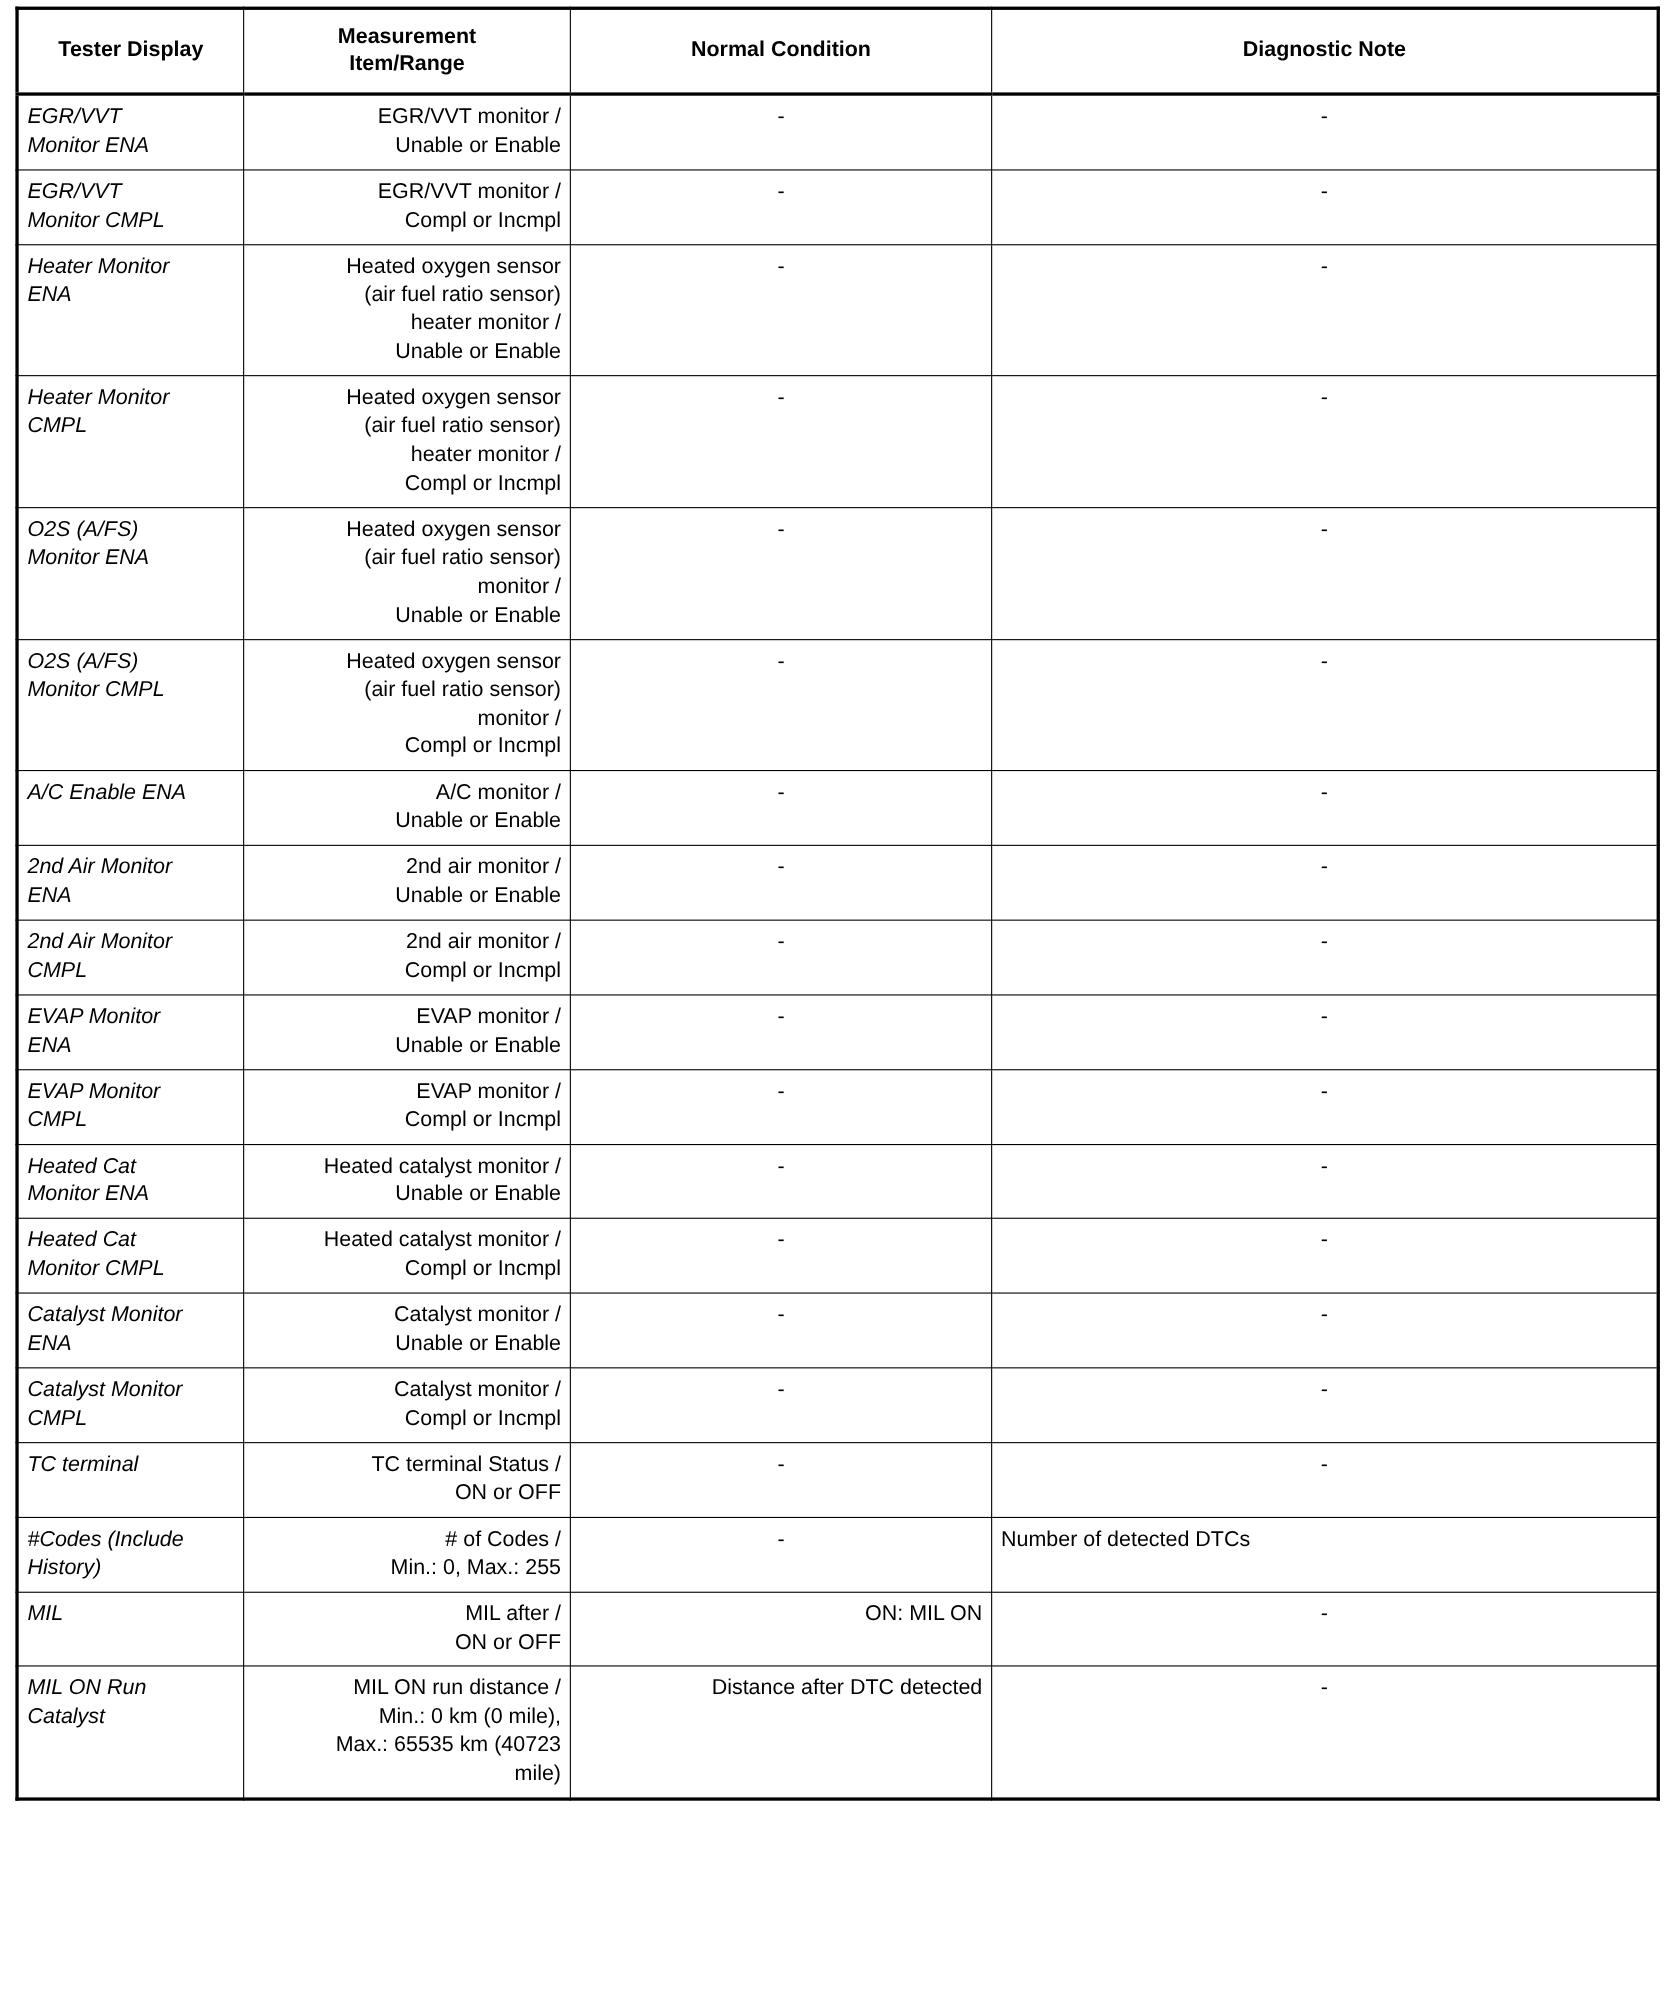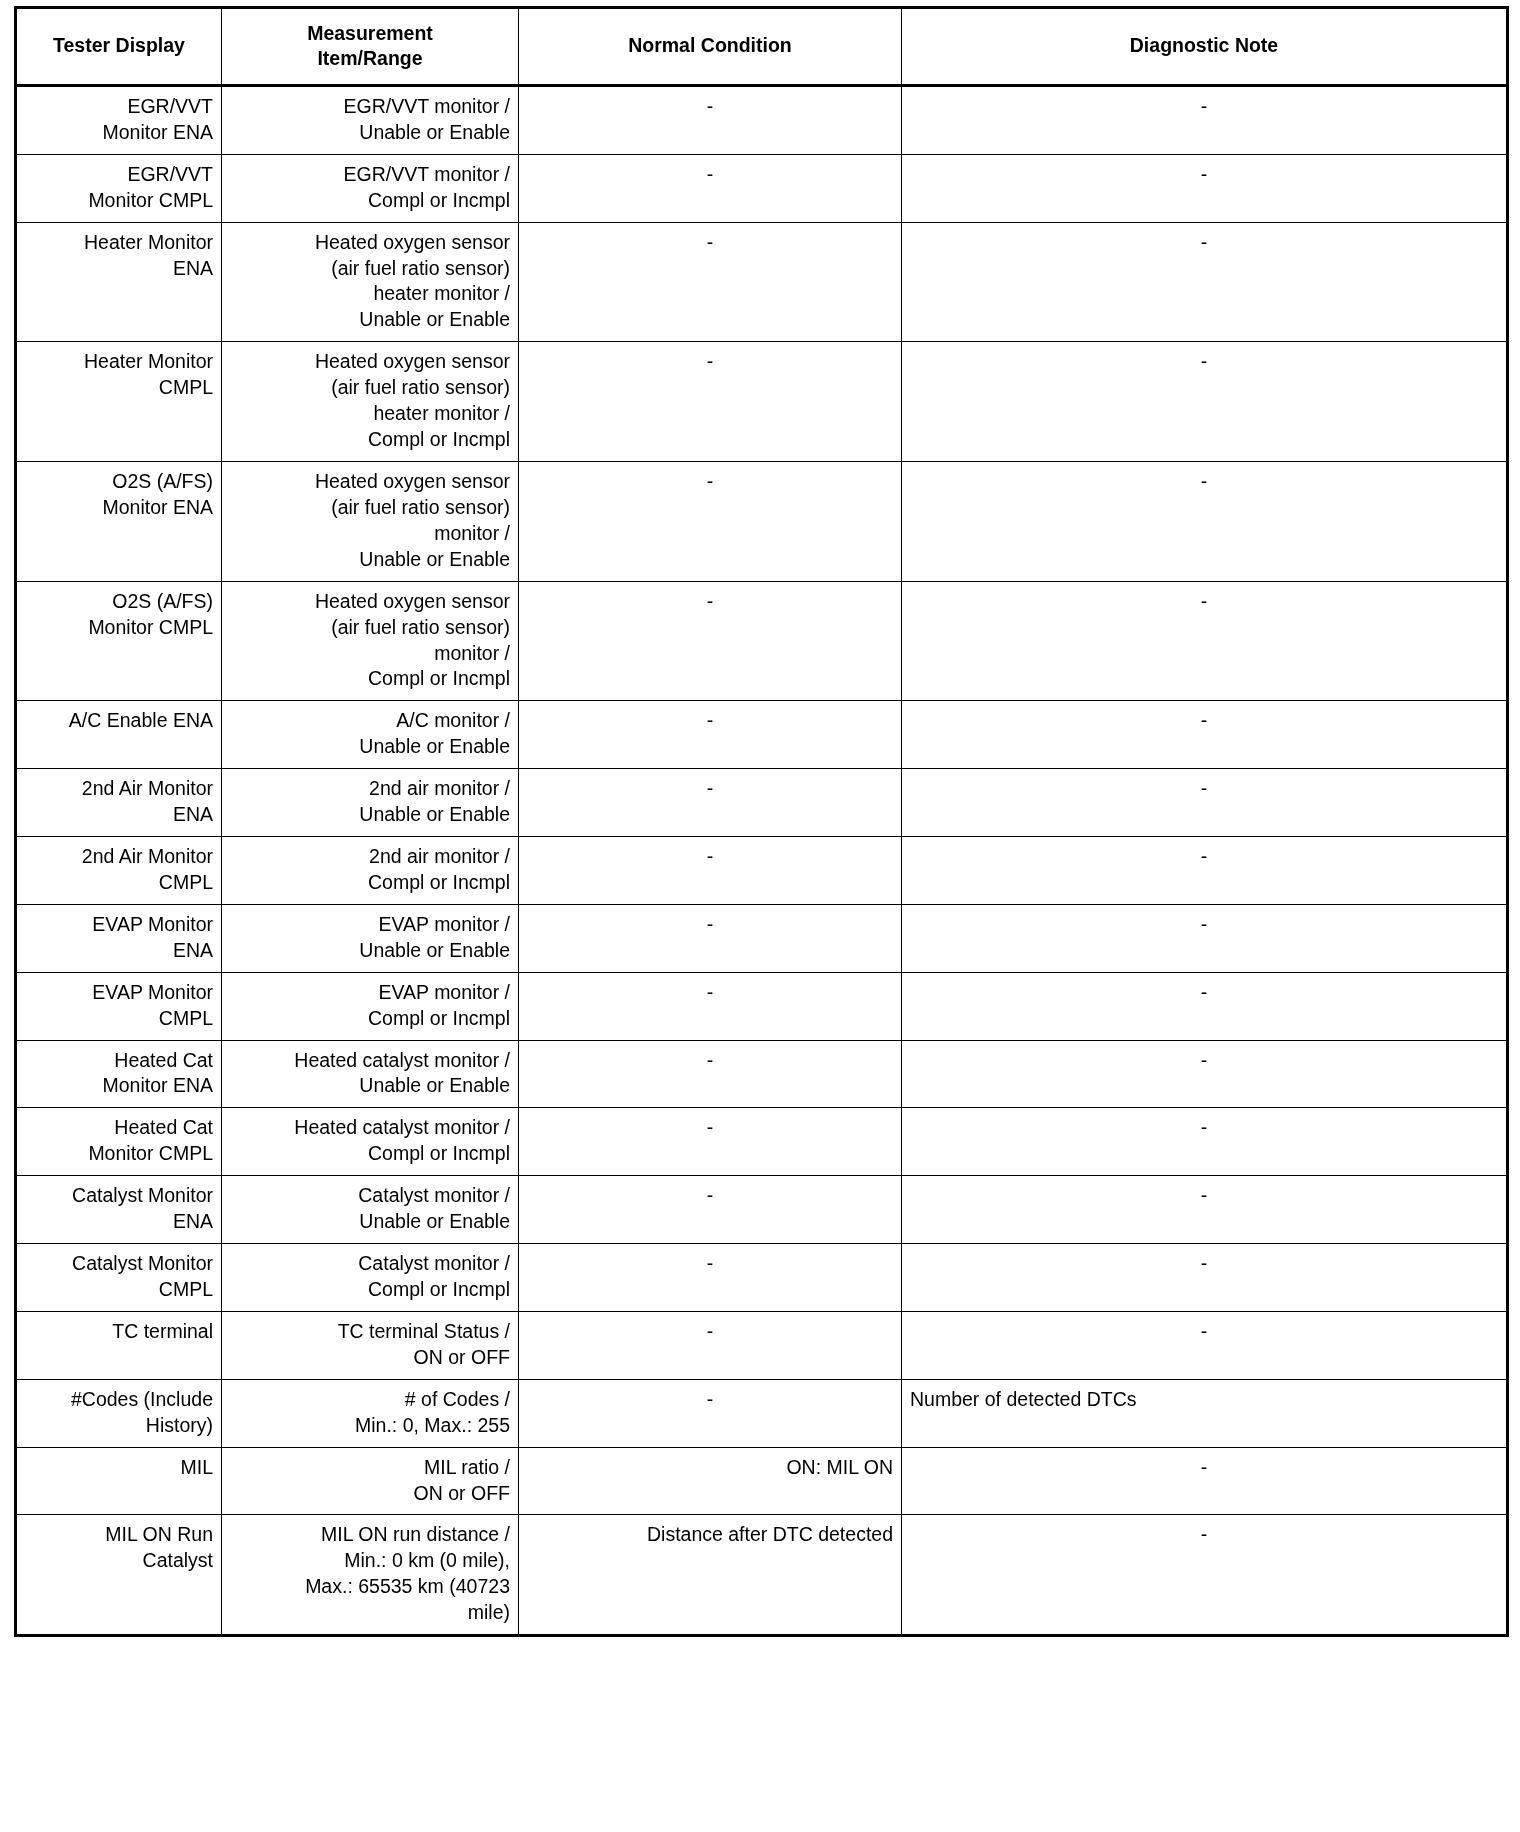--- a/index.html
+++ b/index.html
@@ -39,23 +39,24 @@
   table.spec thead th {
     font-weight: bold;
     text-align: center;
     vertical-align: middle;
     padding: 12px 6px 13px 6px;
     border-bottom: 3px solid #000;
   }
   table.spec thead th.hdr2 { line-height: 1.28; }
 
   td.col-display {
-    text-align: right;
-    vertical-align: middle;
-    white-space: pre-line;
+    text-align: left;
+    vertical-align: middle;
+    white-space: pre-line;
+    font-style: italic;
   }
   td.col-range {
     text-align: right;
     vertical-align: top;
     white-space: pre-line;
   }
   td.col-normal {
     text-align: right;
     vertical-align: middle;
     white-space: pre-line;
@@ -230,21 +231,21 @@
         <tr>
           <td class="col-display">#Codes (Include
 History)</td>
           <td class="col-range"># of Codes /
 Min.: 0, Max.: 255</td>
           <td class="col-normal dash">-</td>
           <td class="col-note">Number of detected DTCs</td>
         </tr>
         <tr>
           <td class="col-display">MIL</td>
-          <td class="col-range">MIL ratio /
+          <td class="col-range">MIL after /
 ON or OFF</td>
           <td class="col-normal">ON: MIL ON</td>
           <td class="col-note dash">-</td>
         </tr>
         <tr>
           <td class="col-display">MIL ON Run
 Catalyst</td>
           <td class="col-range">MIL ON run distance /
 Min.: 0 km (0 mile),
 Max.: 65535 km (40723

